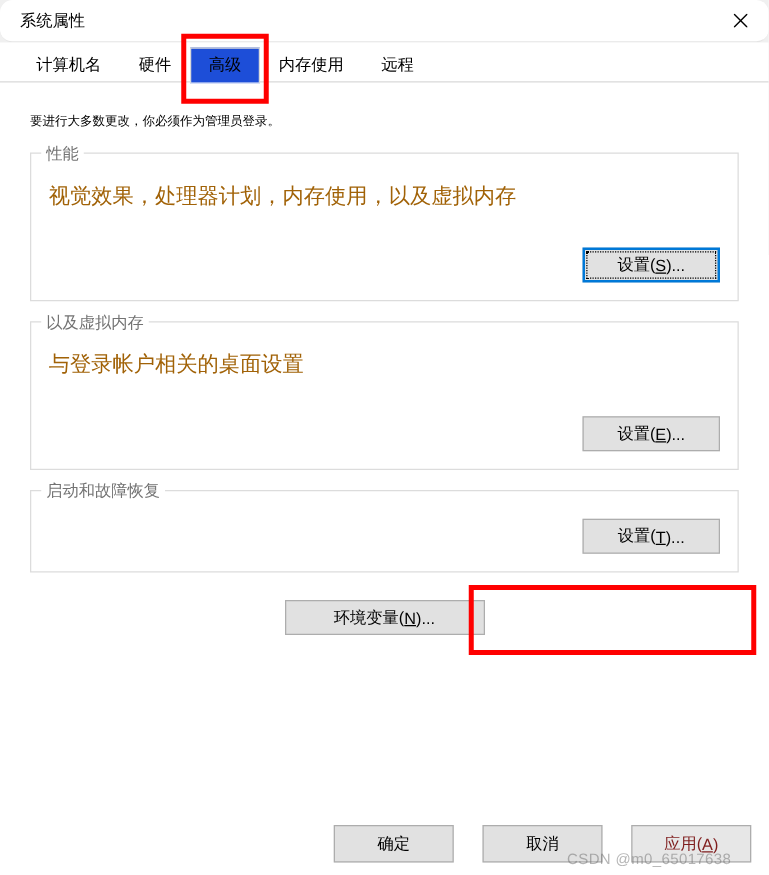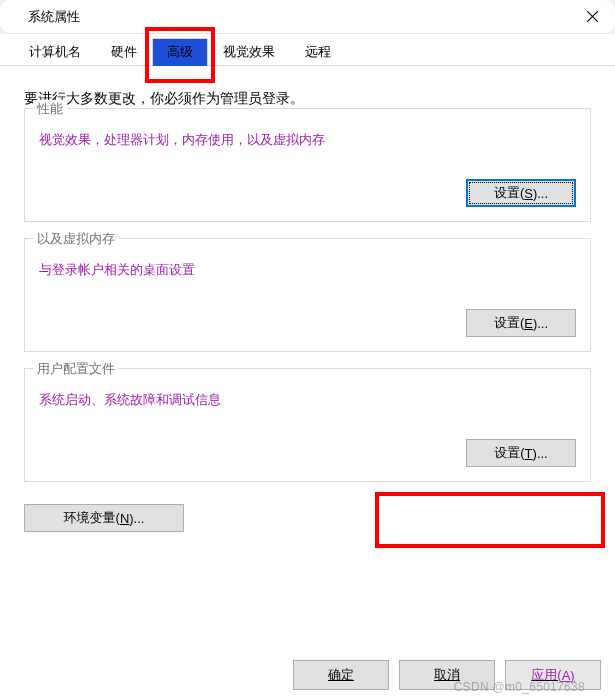--- a/index.html
+++ b/index.html
@@ -14,21 +14,21 @@
       background: #f0f0f0;
       overflow: hidden;
     }
     .titlebar {
       height: 34px;
       background: #ffffff;
       border-bottom: 1px solid #e5e5e5;
       display: flex;
       align-items: center;
       justify-content: space-between;
-      padding-left: 28px;
+      padding-left: 16px;
       border-radius: 10px;
     }
     .titlebar-title {
       font-size: 13px;
       color: #000;
     }
     .close-btn {
       width: 46px;
       height: 34px;
       display: flex;
@@ -89,41 +89,42 @@
       left: -8px;
       right: -8px;
       height: 56px;
       pointer-events: none;
       z-index: 5;
     }
     .tab-content {
       padding: 24px 24px 12px 24px;
     }
     .intro-text {
-      font-size: 14px;
-      color: #000;
+      font-size: 10px;
+      color: #000;
+      margin-bottom: 18px;
     }
     .groupbox {
       border: 1px solid #dcdcdc;
       position: relative;
       padding: 22px 14px 14px 14px;
       margin-bottom: 16px;
     }
     .groupbox-title {
       position: absolute;
       top: -9px;
       left: 8px;
       background: #fff;
       padding: 0 4px;
       font-size: 13px;
       color: #737373;
     }
     .groupbox-desc {
-      font-size: 13px;
-      color: #a21caf;
+      font-size: 17px;
+      color: #a16207;
       margin-bottom: 30px;
     }
     .groupbox-btn-row {
       display: flex;
       justify-content: flex-end;
     }
     .win-btn {
       min-width: 110px;
       height: 28px;
       font-size: 13px;
@@ -139,50 +140,49 @@
     .win-btn.accent {
       border: 2px solid #0078d7;
       outline: 1px dotted #000;
       outline-offset: -4px;
     }
     .win-btn .u {
       text-decoration: underline;
     }
     .env-btn-wrap {
       display: flex;
-      justify-content: flex-start;
+      justify-content: center;
       position: relative;
       padding: 6px 0;
     }
     .env-highlight-box {
       position: absolute;
       border: 4px solid #ff0000;
       top: -6px;
       right: -14px;
       width: 230px;
       height: 56px;
       pointer-events: none;
     }
     .env-btn {
       min-width: 160px;
     }
     .footer-btn-row {
       position: absolute;
       bottom: 10px;
       right: 14px;
       display: flex;
-      gap: 10px;
-      text-decoration: underline;
+      gap: 23px;
     }
     .footer-btn {
       min-width: 96px;
       height: 30px;
     }
     .win-btn.disabled {
-      color: #a21caf;
+      color: #7f1d1d;
       background: #e7e7e7;
     }
     .watermark {
       position: absolute;
       bottom: 6px;
       right: 30px;
       font-size: 12px;
       color: rgba(120,120,120,0.55);
       pointer-events: none;
       letter-spacing: 0.3px;
@@ -204,21 +204,21 @@
 <div class="dialog-body">
 
   <div class="tab-row">
     <div class="tab-underline"></div>
     <div class="tab">计算机名</div>
     <div class="tab">硬件</div>
     <div class="tab active highlight">
       <span>高级</span>
       <div class="tab-highlight-box"></div>
     </div>
-    <div class="tab">视觉效果</div>
+    <div class="tab">内存使用</div>
     <div class="tab">远程</div>
   </div>
 
   <div class="tab-content">
     <div class="intro-text">要进行大多数更改，你必须作为管理员登录。</div>
 
     <div class="groupbox">
       <div class="groupbox-title">性能</div>
       <div class="groupbox-desc">视觉效果，处理器计划，内存使用，以及虚拟内存</div>
       <div class="groupbox-btn-row">
@@ -236,22 +236,21 @@
       <div class="groupbox-btn-row">
         <button class="win-btn">
           <span>设置(</span>
             <span class="u">E</span>
             <span>)...</span>
         </button>
       </div>
     </div>
 
     <div class="groupbox">
-      <div class="groupbox-title">用户配置文件</div>
-      <div class="groupbox-desc">系统启动、系统故障和调试信息</div>
+      <div class="groupbox-title">启动和故障恢复</div>
       <div class="groupbox-btn-row">
         <button class="win-btn">
           <span>设置(</span>
             <span class="u">T</span>
             <span>)...</span>
         </button>
       </div>
     </div>
 
     <div class="env-btn-wrap">

